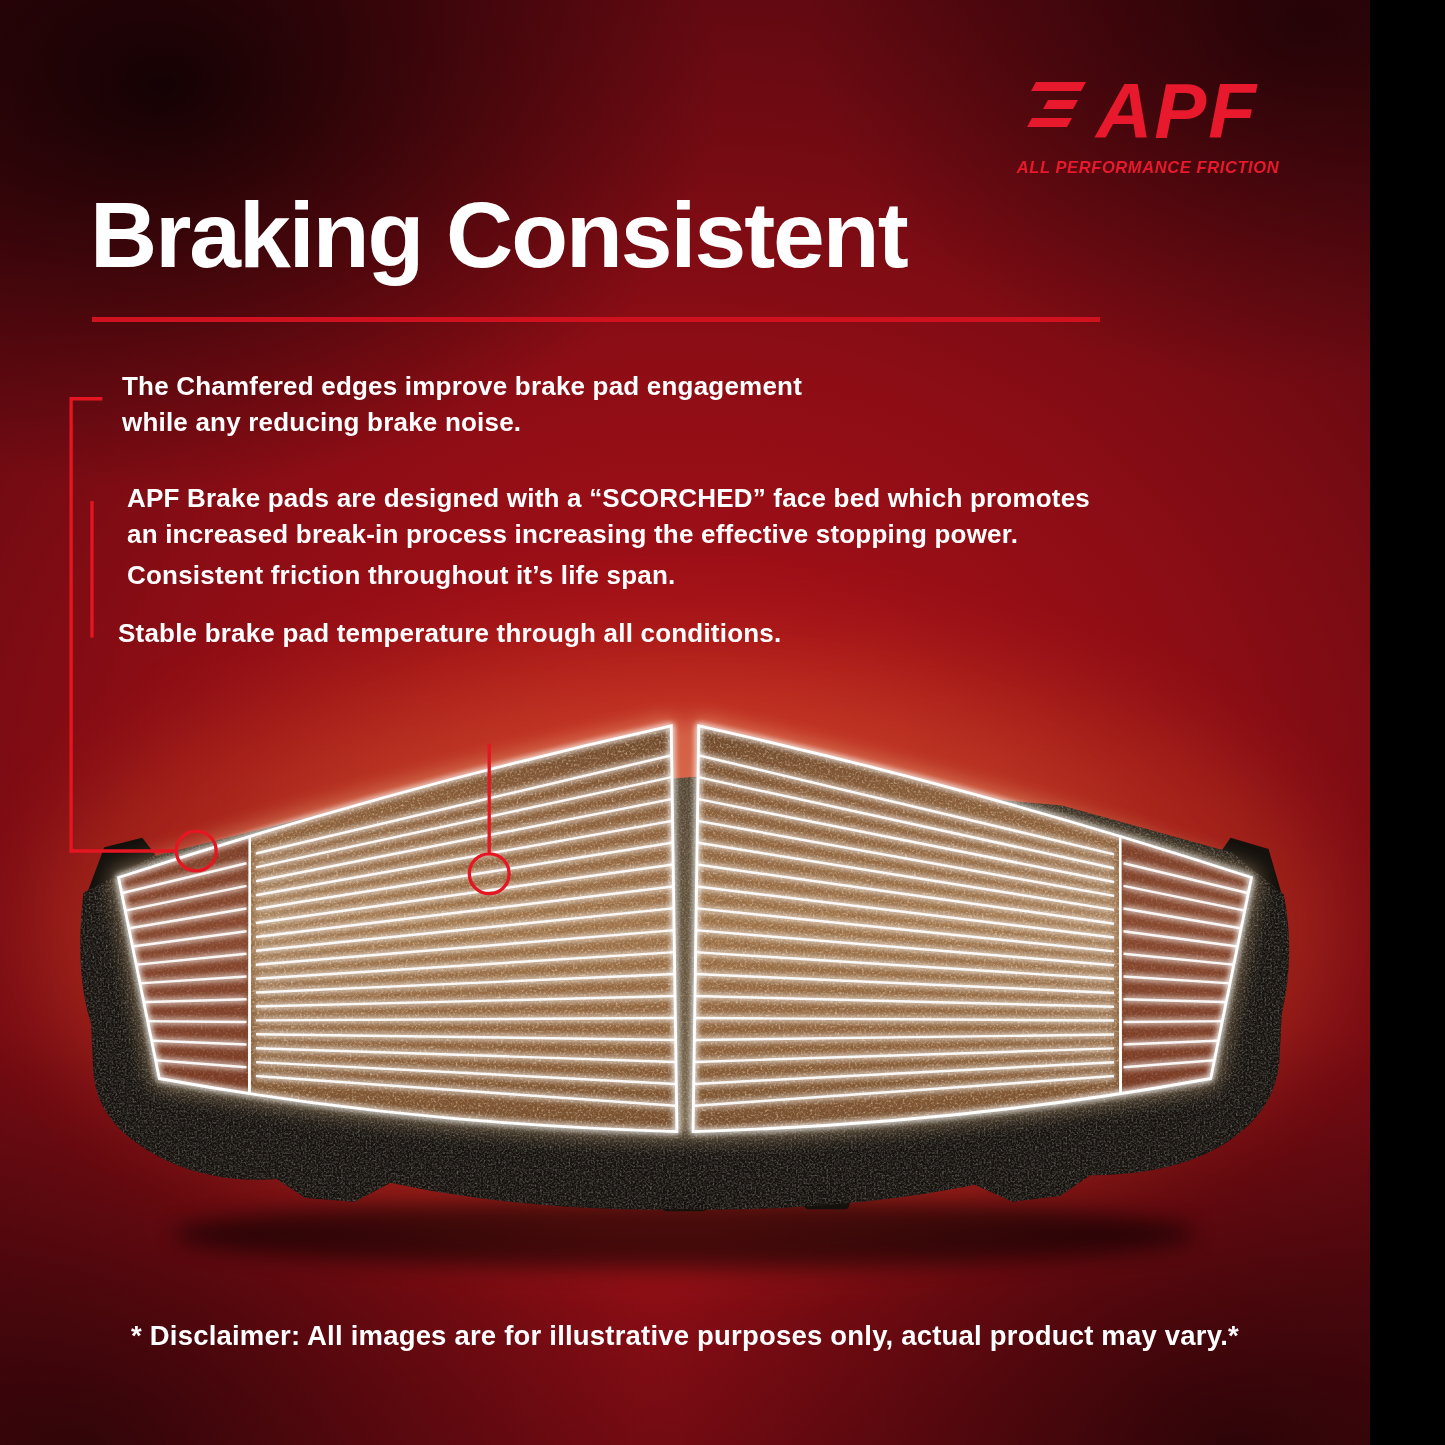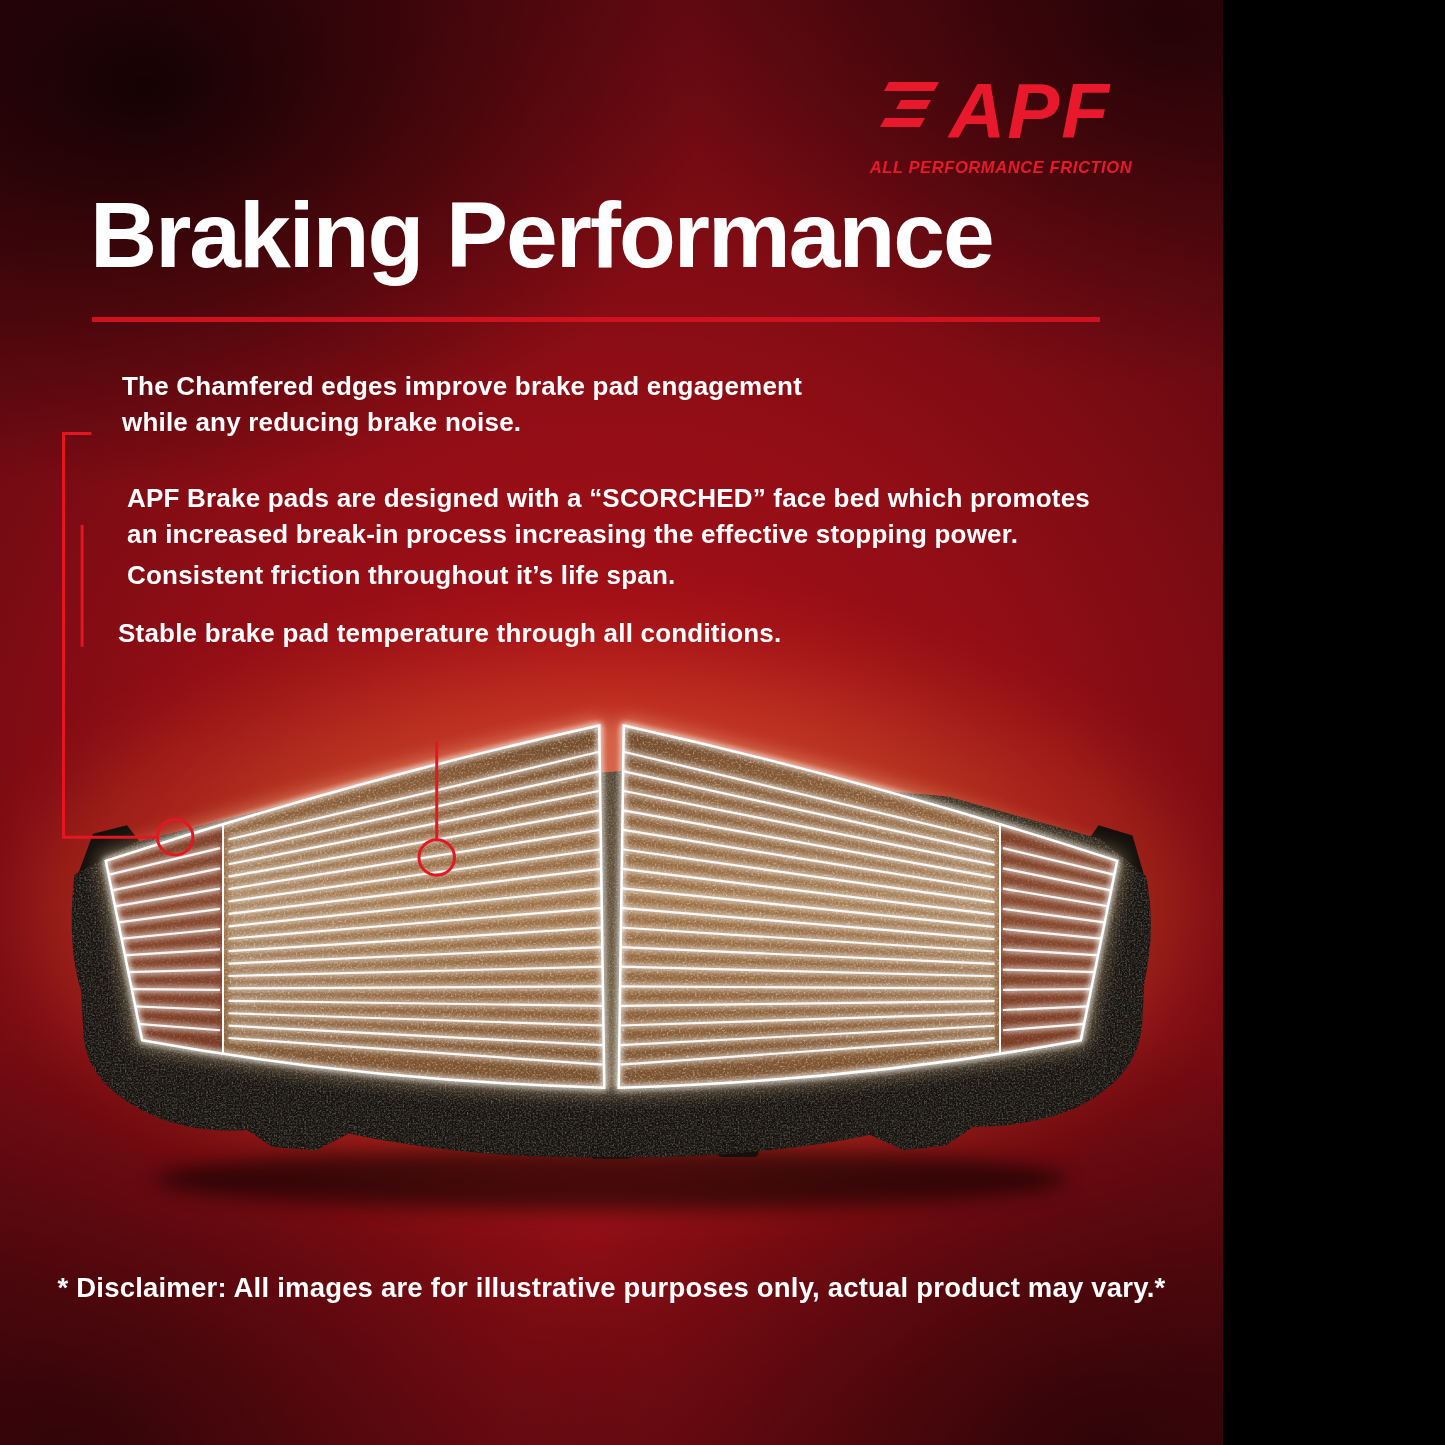--- a/index.html
+++ b/index.html
@@ -1,17 +1,17 @@
 <!DOCTYPE html>
 <html><head>
 <meta charset="utf-8">
 <style>
   html,body{margin:0;padding:0;background:#000;}
   .page{
-    position:relative;width:1223px;height:1445px;overflow:hidden;
+    position:relative;width:1370px;height:1445px;overflow:hidden;
     font-family:"Liberation Sans",sans-serif;
     background:
       radial-gradient(900px 650px at 12% 6%, rgba(0,0,0,.78), rgba(0,0,0,0) 62%),
       radial-gradient(900px 650px at 95% 2%, rgba(0,0,0,.55), rgba(0,0,0,0) 55%),
       radial-gradient(1000px 700px at 90% 100%, rgba(0,0,0,.55), rgba(0,0,0,0) 60%),
       radial-gradient(1000px 700px at 6% 100%, rgba(0,0,0,.5), rgba(0,0,0,0) 60%),
       radial-gradient(130% 105% at 50% 56%, #b01019 0%, #8d0d15 30%, #570810 60%, #20030a 85%, #0a0103 100%);
   }
   .art{position:absolute;inset:0;width:100%;height:100%;}
   .logo{position:absolute;top:60px;right:82px;width:280px;text-align:center;}
@@ -26,21 +26,21 @@
   .rule{position:absolute;left:92px;top:317px;width:1008px;height:5px;background:#cf1120;}
   .callout{
     position:absolute;color:#fff;font-weight:700;font-size:26px;line-height:1.38;
     white-space:pre-line;letter-spacing:.2px;
   }
   .c1{left:122px;top:369px;}
   .c2{left:127px;top:481px;}
   .c3{left:127px;top:558px;}
   .c4{left:118px;top:616px;}
   .disclaimer{
-    position:absolute;left:0;right:0;top:1272px;text-align:center;color:#fff;
+    position:absolute;left:0;right:0;top:1320px;text-align:center;color:#fff;
     font-weight:700;font-size:27.5px;letter-spacing:.2px;
   }
   .grooves line{stroke:#fff;stroke-width:2.6;opacity:.93;}
   .annot{stroke:#e51622;stroke-width:3.5;fill:none;}
 </style>
 </head>
 <body>
 
 <div class="page">
 
@@ -213,21 +213,21 @@
       <g fill="#e8192c">
         <path d="M28,22 h50 l-5,9 h-50 z"></path>
         <path d="M40,40 h30 l-5,9 h-30 z"></path>
         <path d="M24,58 h40 l-5,9 h-40 z"></path>
         <text x="88" y="78" font-family="Liberation Sans, sans-serif" font-size="78" font-weight="900" font-style="italic" letter-spacing="2">APF</text>
       </g>
     </svg>
     <div class="tagline">ALL PERFORMANCE FRICTION</div>
   </div>
 
-  <h1 class="title">Braking Performance</h1>
+  <h1 class="title">Braking Consistent</h1>
   <div class="rule"></div>
 
   <div class="callout c1">The Chamfered edges improve brake pad engagement
 while any reducing brake noise.</div>
   <div class="callout c3">Consistent friction throughout it’s life span.</div>
   <div class="callout c2">APF Brake pads are designed with a “SCORCHED” face bed which promotes
 an increased break-in process increasing the effective stopping power.</div>
   <div class="callout c4">Stable brake pad temperature through all conditions.</div>
 
   <div class="disclaimer">* Disclaimer: All images are for illustrative purposes only, actual product may vary.*</div>

